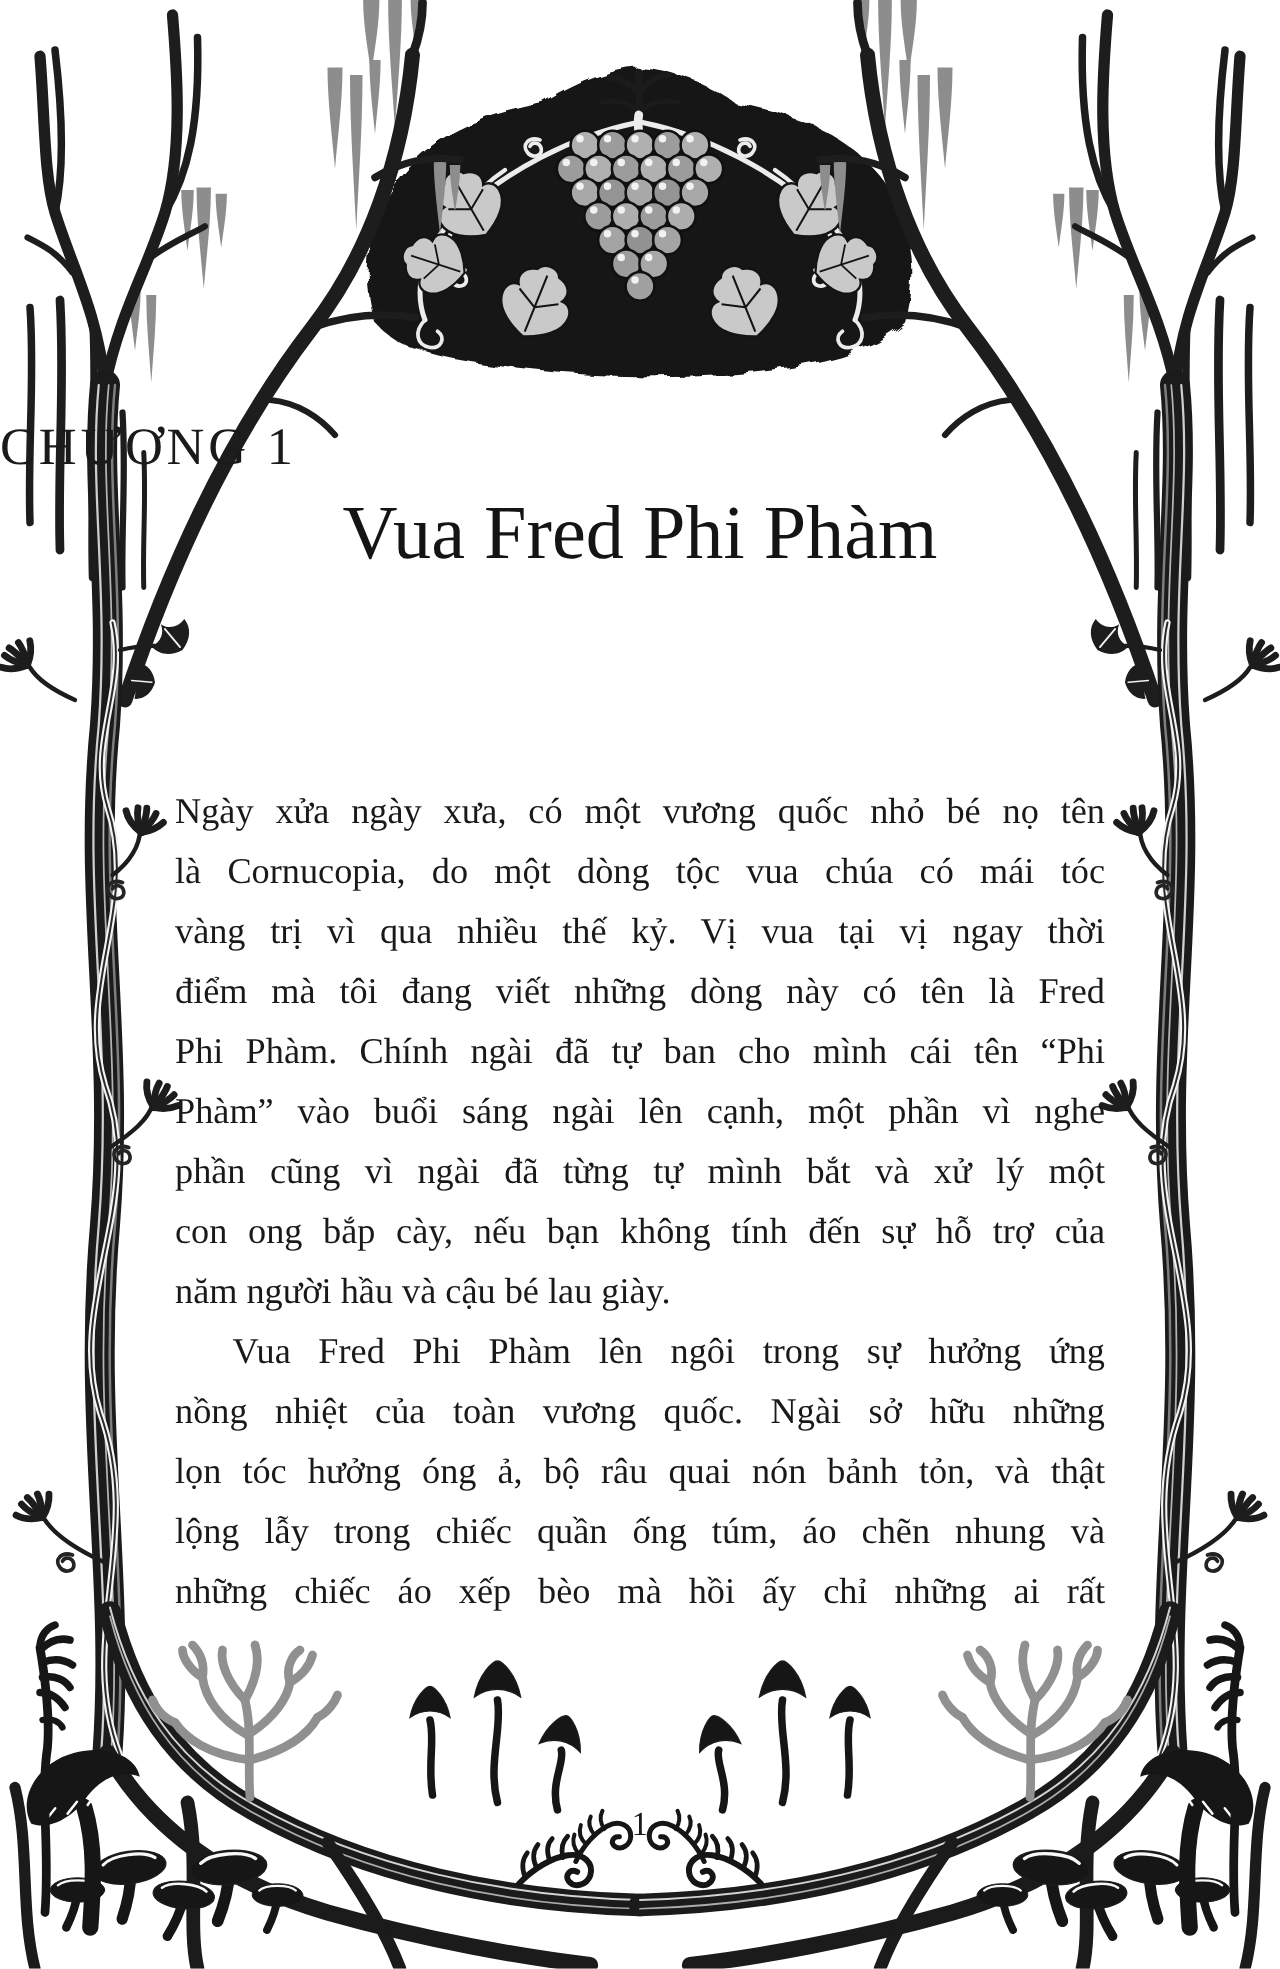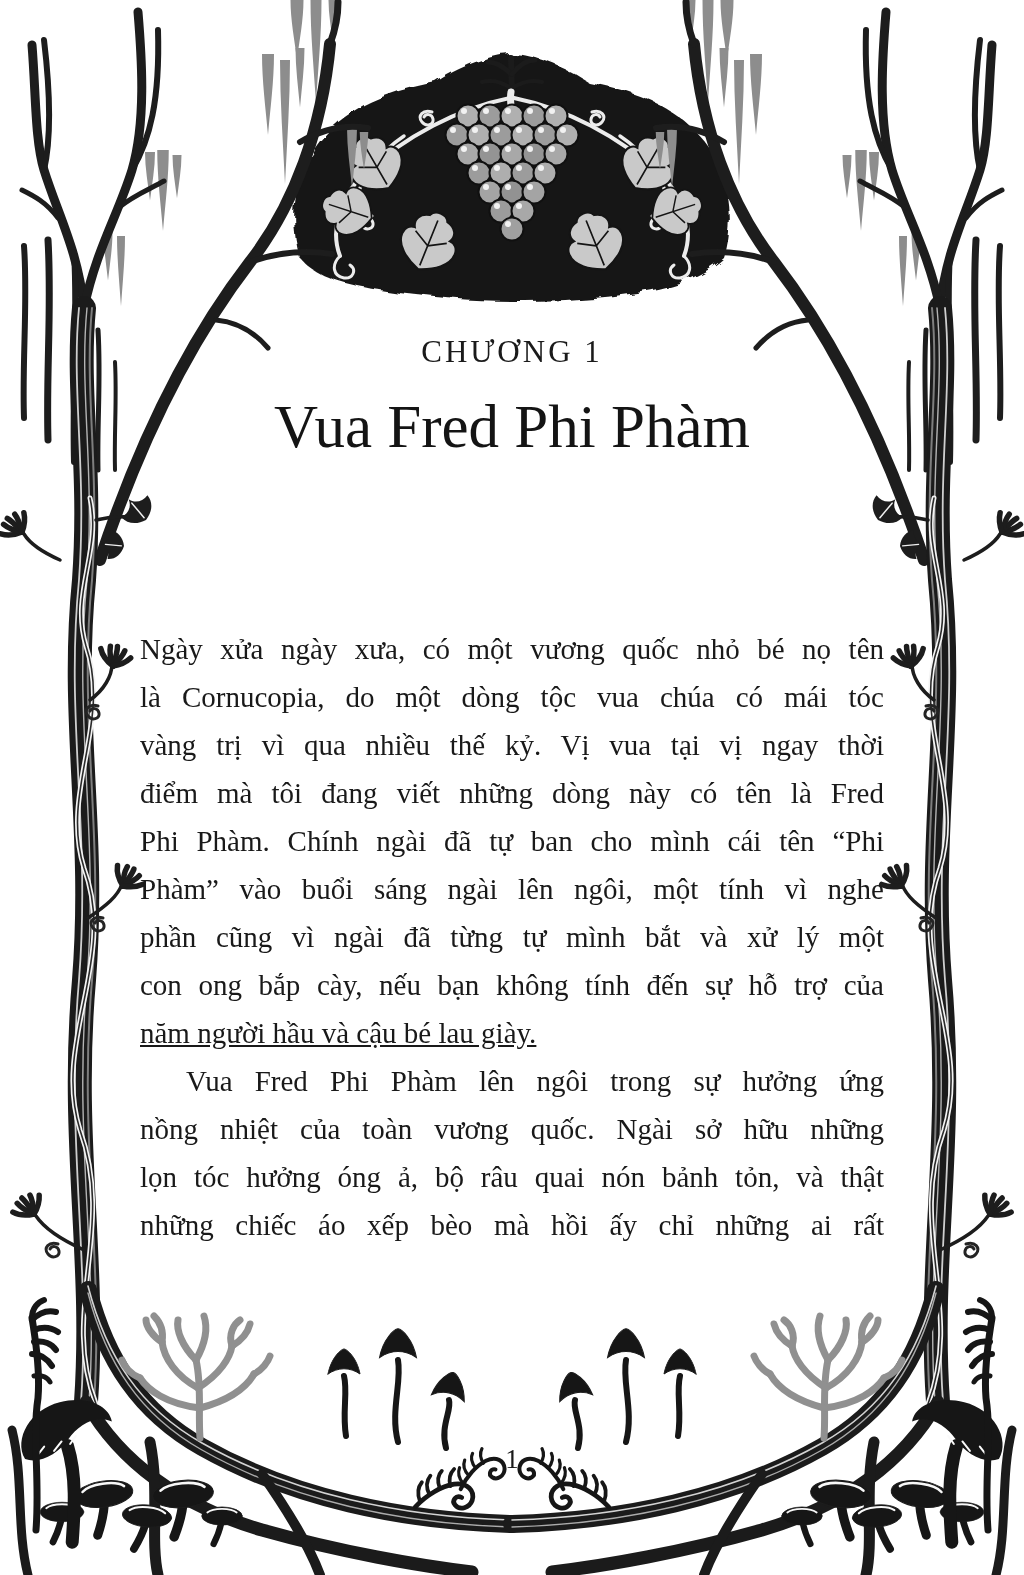--- a/index.html
+++ b/index.html
@@ -1,28 +1,28 @@
 <!DOCTYPE html>
 <html><head>
 <meta charset="utf-8">
 <style>
   html,body{margin:0;padding:0;background:#ffffff;}
   .page{position:relative;width:1024px;height:1575px;background:#fff;overflow:hidden;
         font-family:"Liberation Serif","DejaVu Serif",serif;}
   svg.art{position:absolute;left:0;top:0;z-index:1;}
   .content{position:absolute;left:0;top:0;width:1024px;height:1575px;z-index:2;}
-  .chapter{position:absolute;top:334px;left:0;width:100%;text-align:center;
-           font-size:31px;letter-spacing:3px;color:#1a1a1a;}
+  .chapter{position:absolute;top:334px;left:0;width:100%;text-align:left;
+           font-size:42px;letter-spacing:3px;color:#1a1a1a;}
   .title{position:absolute;top:392px;left:0;width:100%;text-align:center;margin:0;
          font-weight:normal;font-size:61px;color:#141414;}
   .bodytext{position:absolute;left:140px;top:604px;width:744px;color:#191919;
             font-size:29px;margin-top:21px;}
   .ln{height:48px;line-height:48px;text-align:justify;text-align-last:justify;
       overflow:hidden;}
-  .ln.end{text-align-last:left;text-decoration:underline;}
+  .ln.end{text-align-last:left;}
   .ln.indent{text-indent:46px;}
   .pageno{position:absolute;top:1444px;left:0;width:100%;text-align:center;
           font-size:27px;color:#1a1a1a;}
 </style>
 </head>
 <body>
 
 <div class="page">
 
 <svg class="art" width="1024" height="1575" viewBox="0 0 1024 1575">
@@ -278,29 +278,30 @@
   <div class="chapter">CHƯƠNG 1</div>
   <h1 class="title">Vua Fred Phi Phàm</h1>
 
   <div class="bodytext">
     <div class="para">
       <div class="ln">Ngày xửa ngày xưa, có một vương quốc nhỏ bé nọ tên</div>
       <div class="ln">là Cornucopia, do một dòng tộc vua chúa có mái tóc</div>
       <div class="ln">vàng trị vì qua nhiều thế kỷ. Vị vua tại vị ngay thời</div>
       <div class="ln">điểm mà tôi đang viết những dòng này có tên là Fred</div>
       <div class="ln">Phi Phàm. Chính ngài đã tự ban cho mình cái tên “Phi</div>
-      <div class="ln">Phàm” vào buổi sáng ngài lên ngôi, một tính vì nghe</div>
+      <div class="ln">Phàm” vào buổi sáng ngài lên cạnh, một phần vì nghe</div>
       <div class="ln">phần cũng vì ngài đã từng tự mình bắt và xử lý một</div>
       <div class="ln">con ong bắp cày, nếu bạn không tính đến sự hỗ trợ của</div>
       <div class="ln end">năm người hầu và cậu bé lau giày.</div>
     </div>
     <div class="para">
       <div class="ln indent">Vua Fred Phi Phàm lên ngôi trong sự hưởng ứng</div>
       <div class="ln">nồng nhiệt của toàn vương quốc. Ngài sở hữu những</div>
       <div class="ln">lọn tóc hưởng óng ả, bộ râu quai nón bảnh tỏn, và thật</div>
+      <div class="ln">lộng lẫy trong chiếc quần ống túm, áo chẽn nhung và</div>
       <div class="ln">những chiếc áo xếp bèo mà hồi ấy chỉ những ai rất</div>
     </div>
   </div>
 
   <div class="pageno">1</div>
 </div>
 
 </div>
 
 </body></html>

